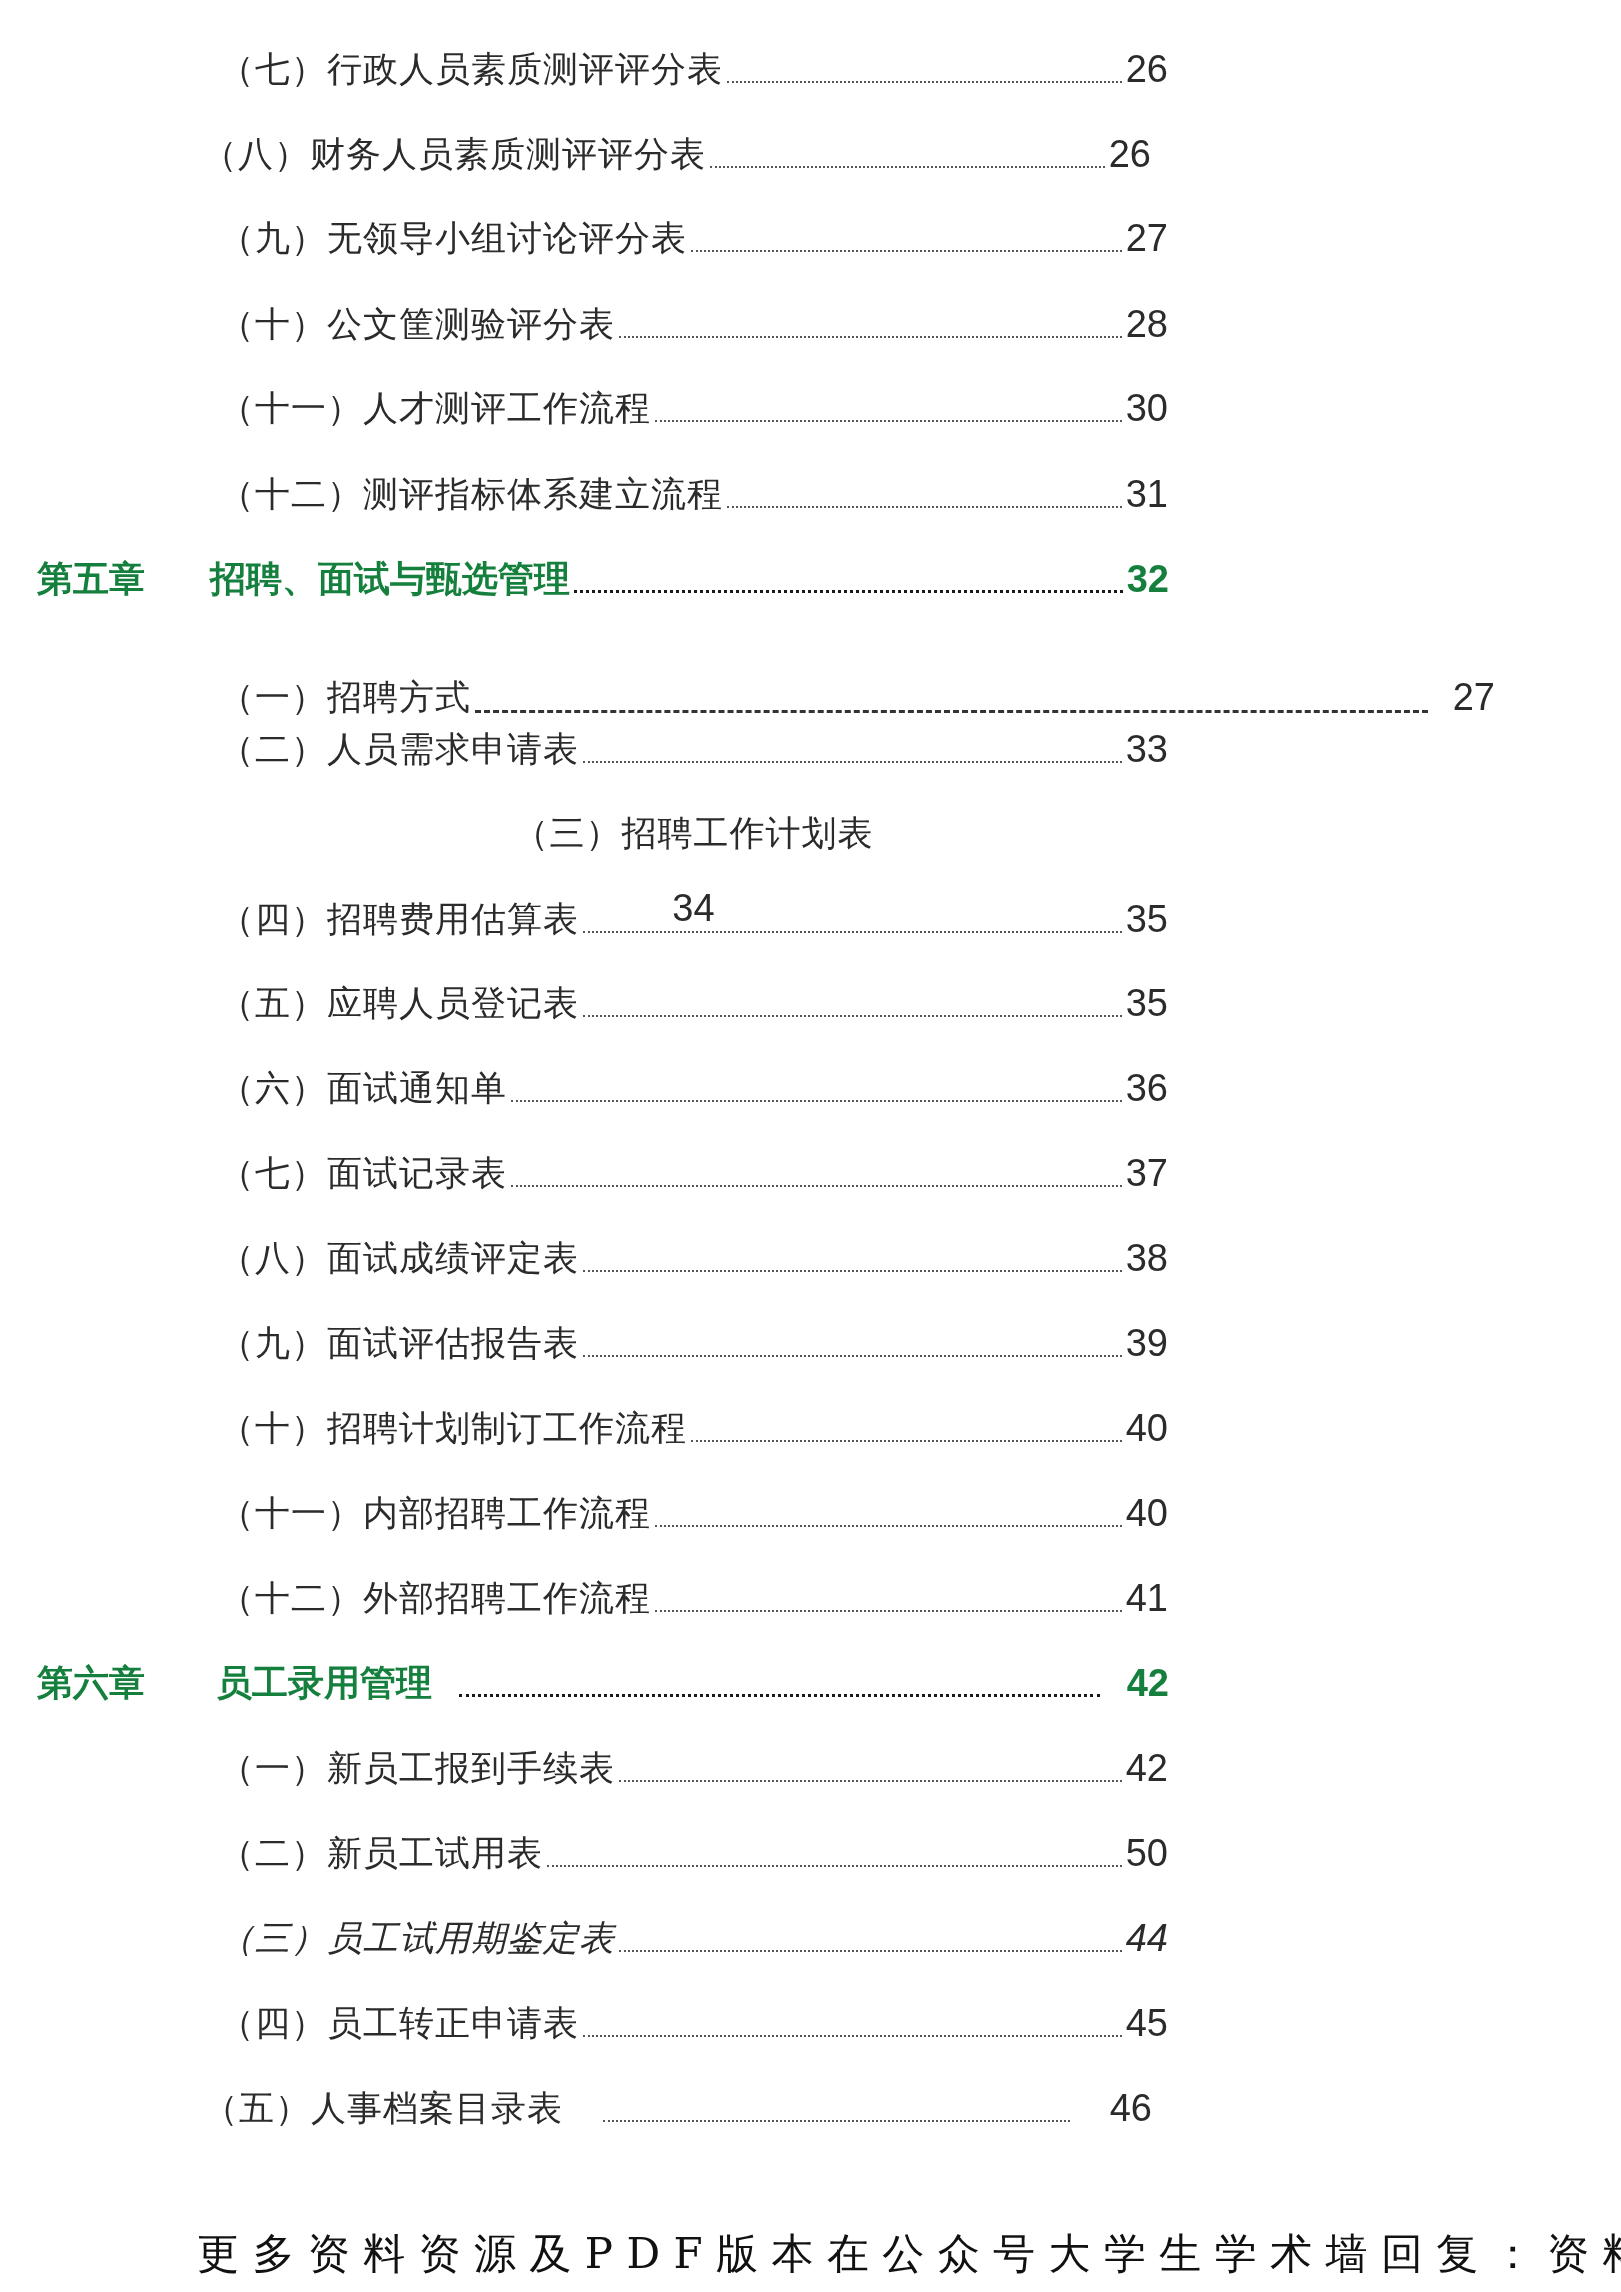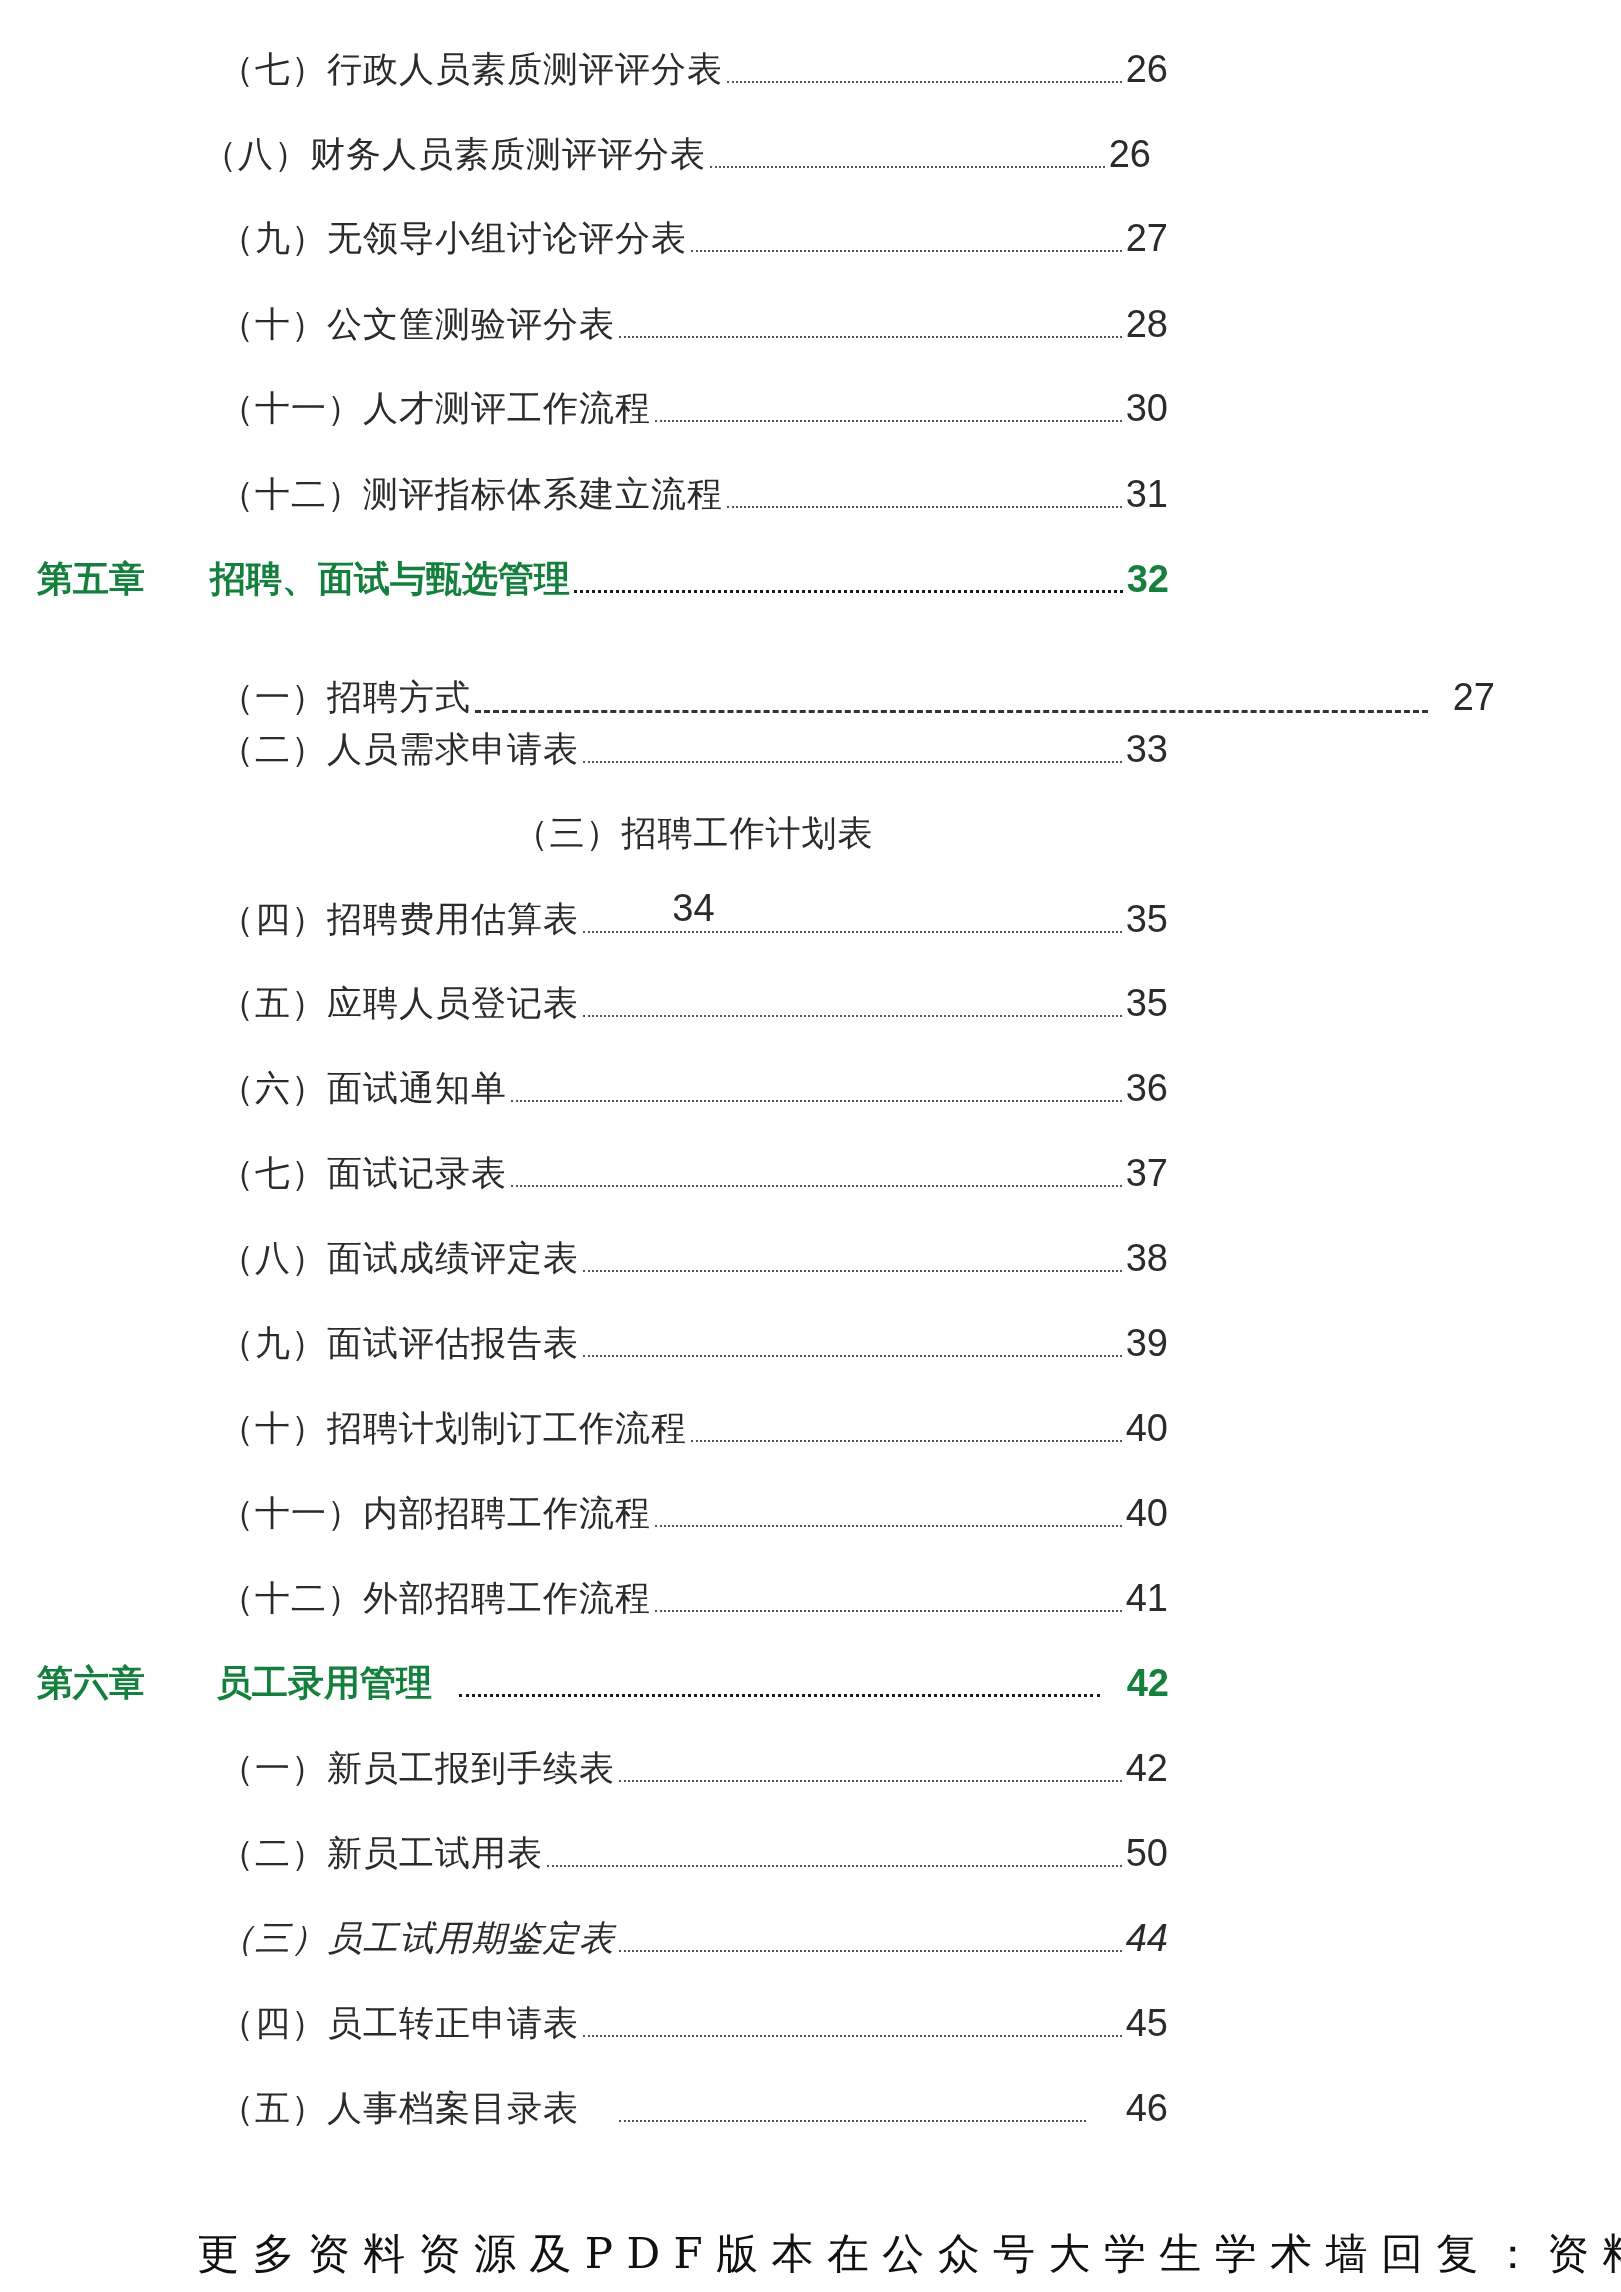--- a/index.html
+++ b/index.html
@@ -166,21 +166,21 @@
   <div class="toc-row item-row" style="top:1909px;left:219px;width:949px;font-style:italic;">
     <span class="label">（三）员工试用期鉴定表</span>
     <span class="leader"></span>
     <span class="page">44</span>
   </div>
   <div class="toc-row item-row" style="top:1994px;left:219px;width:949px;">
     <span class="label">（四）员工转正申请表</span>
     <span class="leader"></span>
     <span class="page">45</span>
   </div>
-  <div class="toc-row item-row" style="top:2079px;left:219px;width:949px;gap:36px;">
+  <div class="toc-row item-row" style="top:2079px;left:203px;width:949px;gap:36px;">
     <span class="label">（五）人事档案目录表</span>
     <span class="leader"></span>
     <span class="page">46</span>
   </div>
 </div>
 
 <div class="footer">
   <span>更多资料资源及PDF版本在公众号大学生学术墙回复：资料</span>
 </div>
 

